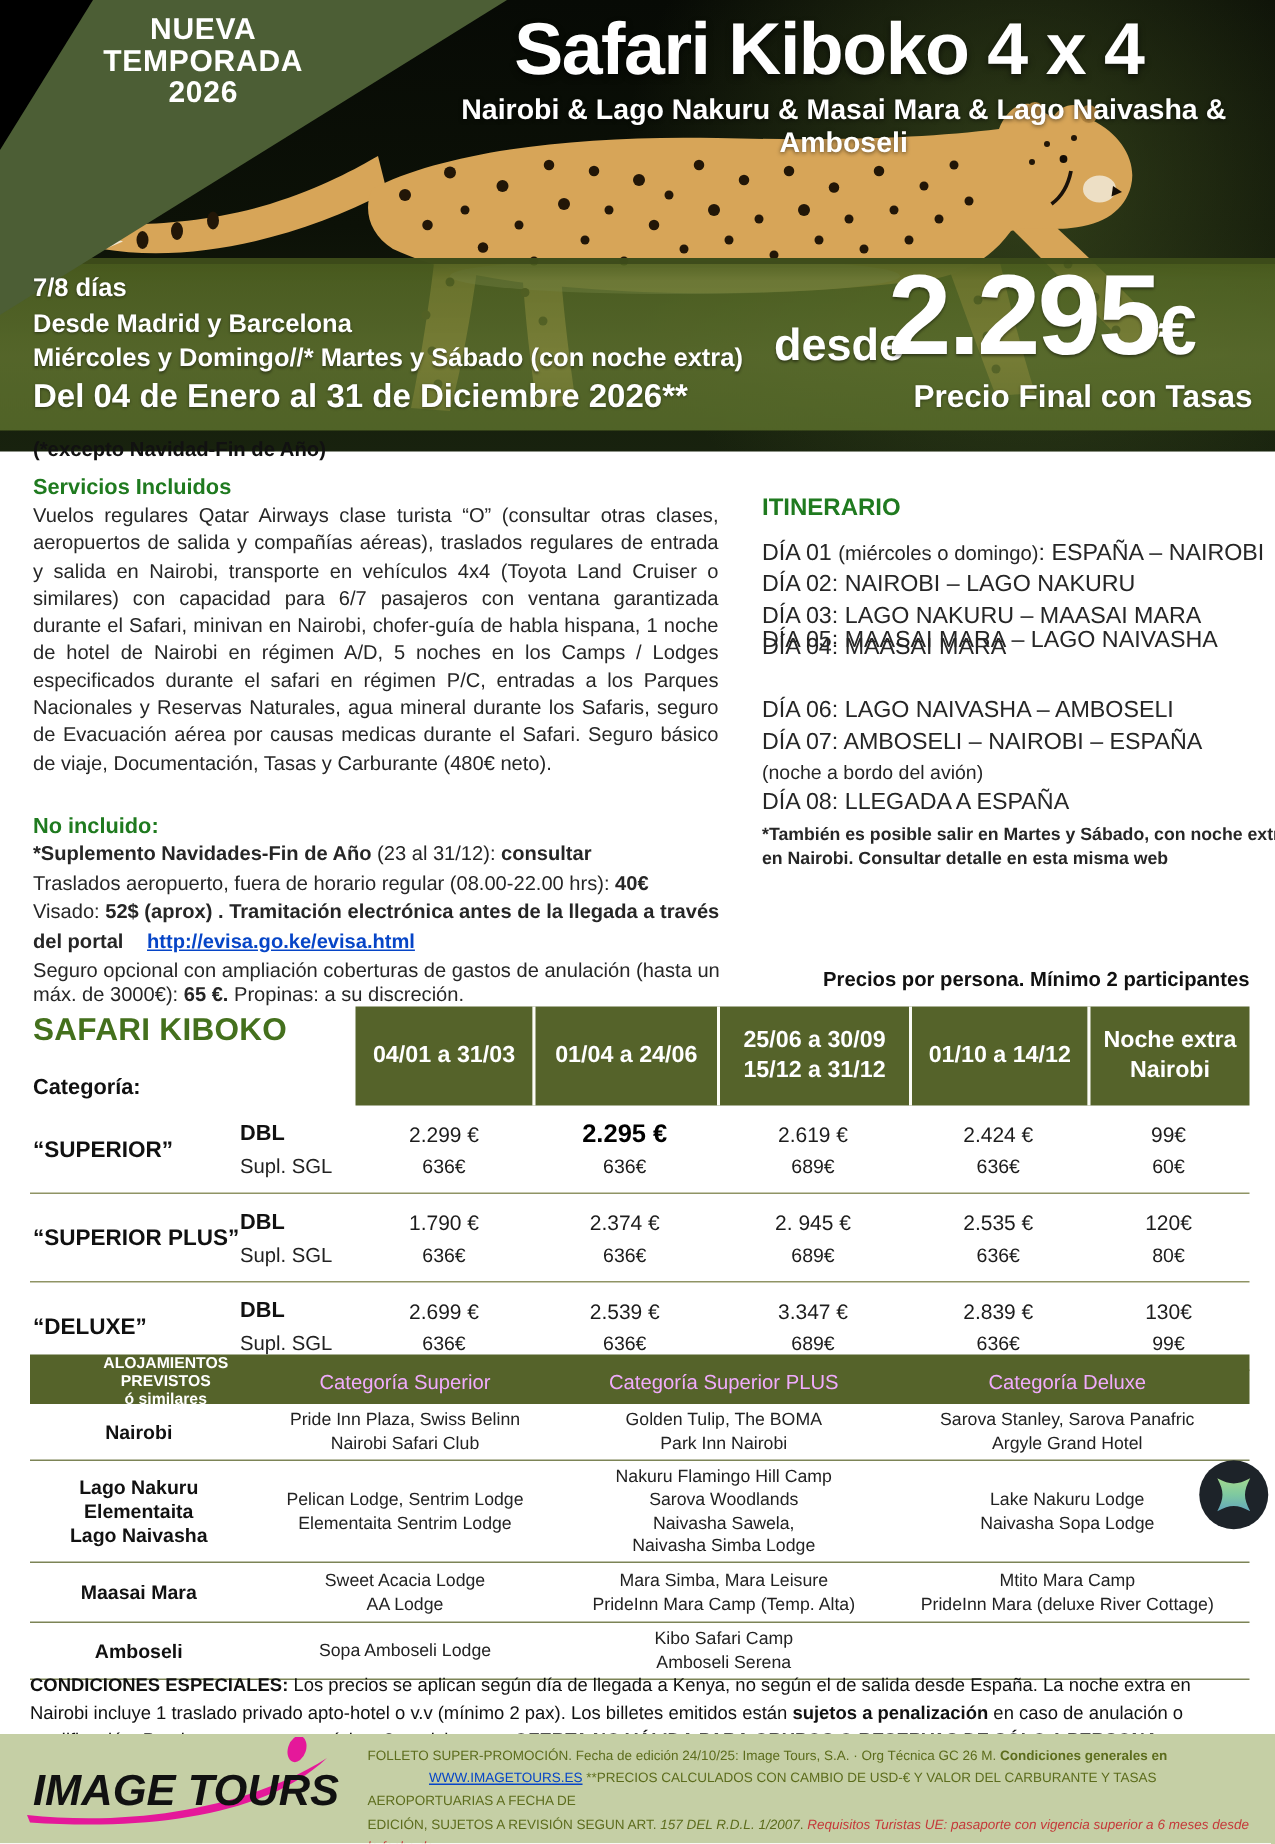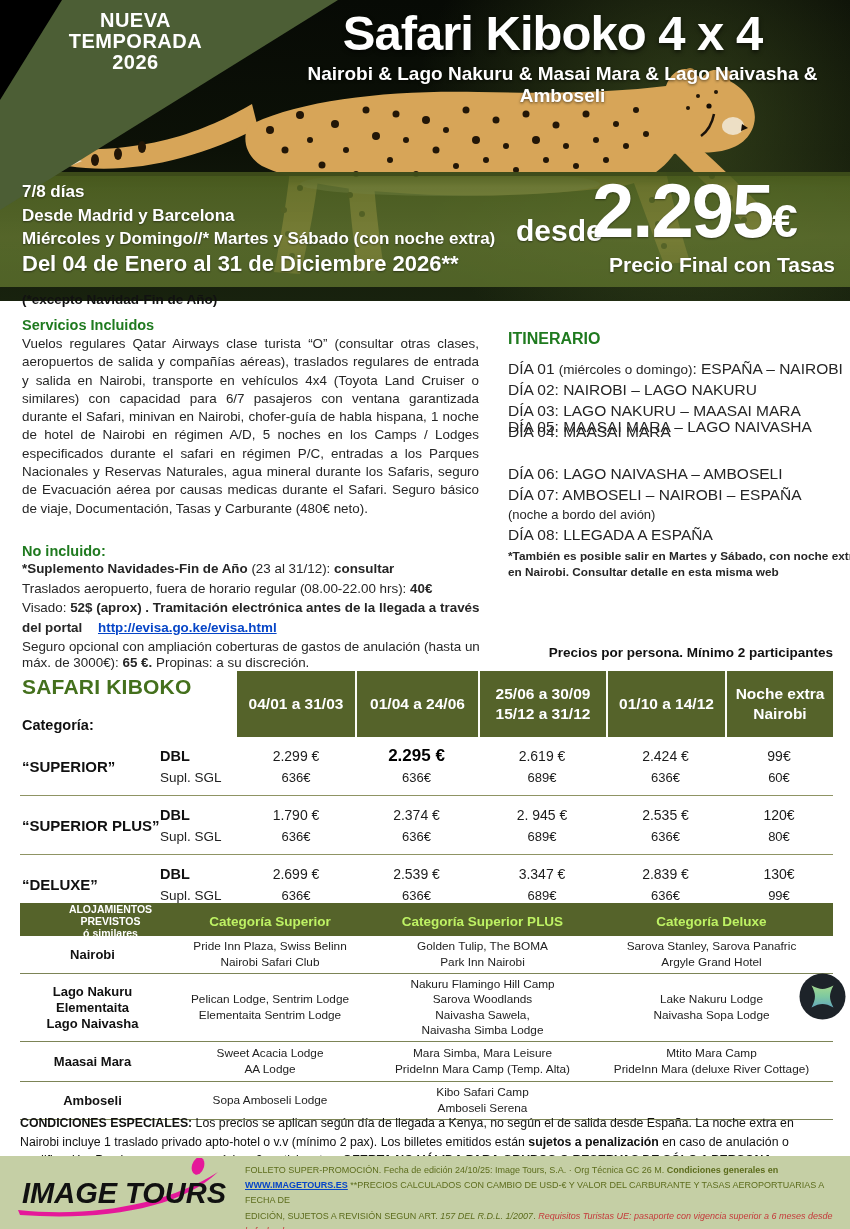--- a/index.html
+++ b/index.html
@@ -75,39 +75,39 @@
   .pt-sub2 { font-size:13.5px; color:#222; height:21px; display:flex; align-items:center; }
   .pt-v { font-size:14px; color:#1c1c1c; display:flex; align-items:center; justify-content:center; height:22px; }
   .pt-v2 { font-size:13px; color:#1c1c1c; display:flex; align-items:center; justify-content:center; height:21px; }
   .pt-v.big { font-size:17px; font-weight:800; color:#000; }
 
   
   .atable { position:absolute; left:20px; top:903px; width:813px; }
   .at-head { display:grid; grid-template-columns:145px 210px 215px 243px; background:#55632a; height:33px; }
   .at-hlabel { color:#fff; font-weight:bold; font-size:10.5px; line-height:12px; display:flex;
           align-items:center; justify-content:center; text-align:center; white-space:pre-line;padding-left:36px; }
-  .at-hcell { color:#bef264; font-weight:bold; font-size:13.5px; display:flex; align-items:center; justify-content:center; }
+  .at-hcell { color:#f0abfc; font-weight:normal; font-size:13.5px; display:flex; align-items:center; justify-content:center; }
   .at-row { display:grid; grid-template-columns:145px 210px 215px 243px; border-bottom:1px solid #7c8456; }
   .at-place { font-size:13px; font-weight:bold; color:#111; display:flex; align-items:center;
           justify-content:center; text-align:center; white-space:pre-line; line-height:16px; }
   .at-cell { font-size:11.8px; color:#222; display:flex; align-items:center; justify-content:center;
           text-align:center; white-space:pre-line; line-height:15.5px; padding:2px 4px; }
   .r-nairobi { height:38px; } .r-nakuru { height:68px; } .r-mara { height:40px; } .r-amboseli { height:38px; }
 
   
   .conditions { position:absolute; left:20px; top:1114px; width:813px; font-size:12.3px;
           line-height:18.6px; color:#111; }
 
   
   .footer { position:absolute; left:0; top:1156px; width:850px; height:73px; background:#c5cfa5; }
   .logo-svg { position:absolute; left:12px; top:2px; }
   .ftext { position:absolute; left:245px; top:7px; width:590px; font-size:9px; line-height:15.2px;
           color:#5c6c1c; font-weight:500; }
   .ftext .fb { font-weight:bold; }
-  .ftext .flink { color:#0645c7; font-weight:bold; text-decoration:underline; cursor:pointer; }
+  .ftext .flink { color:#0645c7; font-weight:normal; text-decoration:underline; cursor:pointer;margin-left:41px; }
   .ftext .fit { font-style:italic; }
   .ftext .fred { color:#c43a3a; font-style:italic; }
 
   
   .widget { position:absolute; left:799px; top:973px; width:47px; height:47px; cursor:pointer; z-index:5; }
 </style>
 </head>
 <body>
 
 <div id="page">

